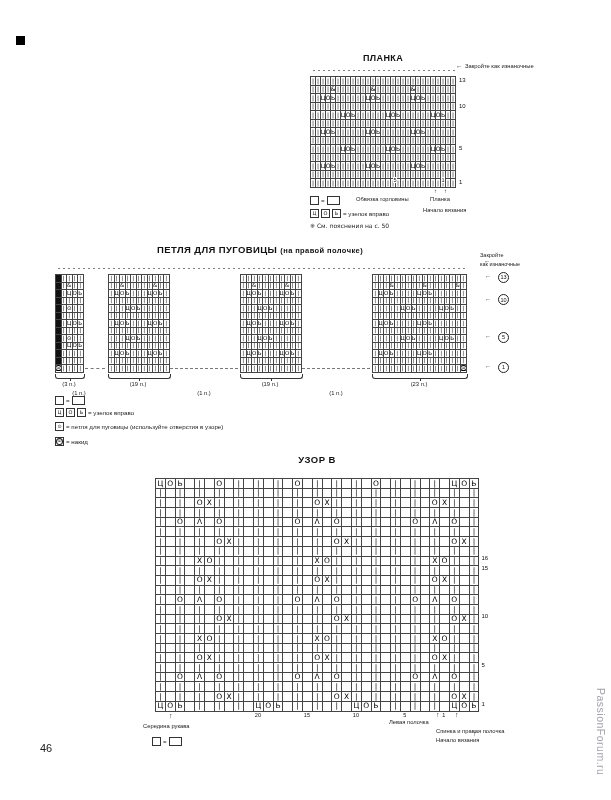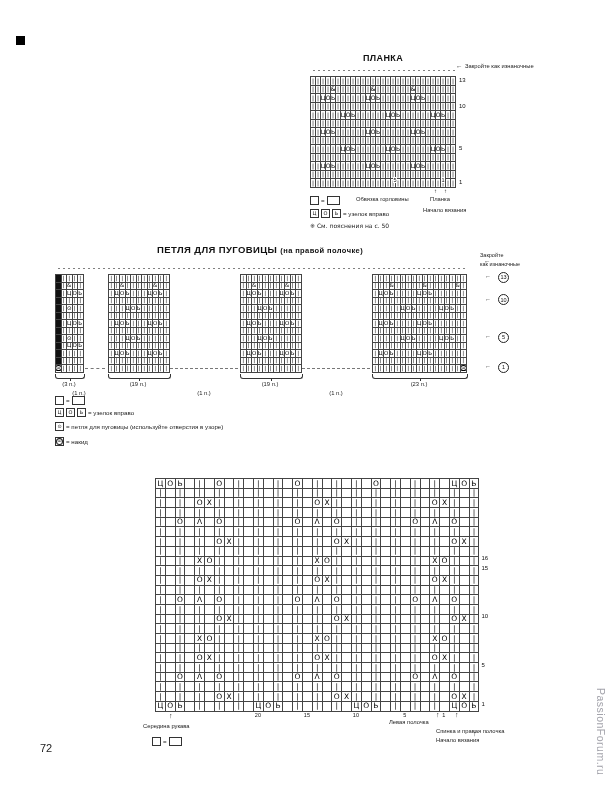--- a/index.html
+++ b/index.html
@@ -1112,20 +1112,21 @@
     <span class="lb">⊙</span>
     <span>= петля для пуговицы (используйте отверстия в узоре)</span>
   </div>
   <div class="legend" style="left:55px;top:437px;">
     <span class="lb">
         <span class="circ-s">ш</span>
       </span>
     <span>= накид</span>
   </div>
 
+  <div class="title" style="left:155px;top:454px;width:324px;font-size:9.5px;">УЗОР В</div>
 
   <div class="chart" style="left:155px;top:478px;">
       <div class="kgrid" style="grid-template-columns: repeat(33, 9.8px); grid-auto-rows: 9.7px; font-size: 7.5px;">
         <div class="kcell">Ц</div>
         <div class="kcell">О</div>
         <div class="kcell">Ь</div>
         <div class="kcell"></div>
         <div class="kcell">|</div>
         <div class="kcell"></div>
         <div class="kcell">О</div>
@@ -1940,16 +1941,16 @@
 
   <span class="arr" style="left:473px;top:730px;font-size:7px;">↑</span>
   <span class="lbl" style="left:436px;top:737px;font-size:5.8px;">Начало вязания</span>
 
   <div class="legend" style="left:152px;top:737px;">
     <span class="lb"></span>
     <span>=</span>
     <span class="lb wide"></span>
   </div>
 
-  <div class="pagenum">72</div>
+  <div class="pagenum">46</div>
   <div class="watermark">PassionForum.ru</div>
 
 </div>
 
 </body></html>

